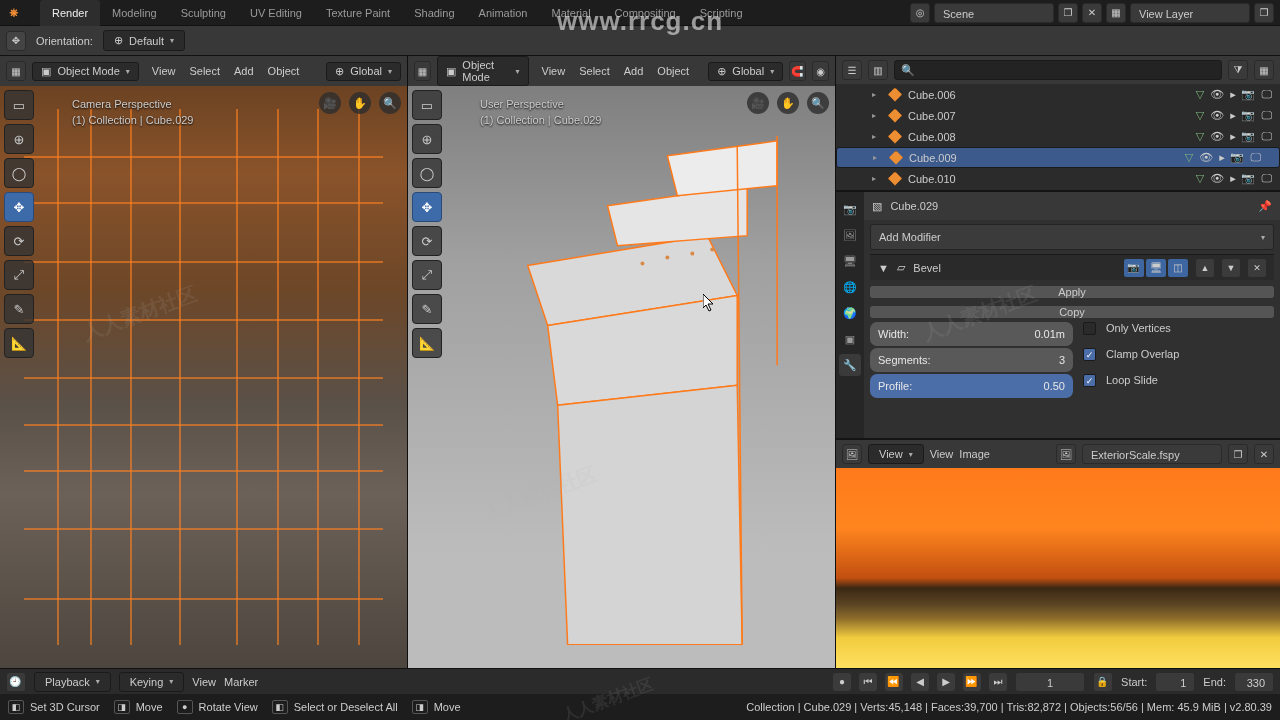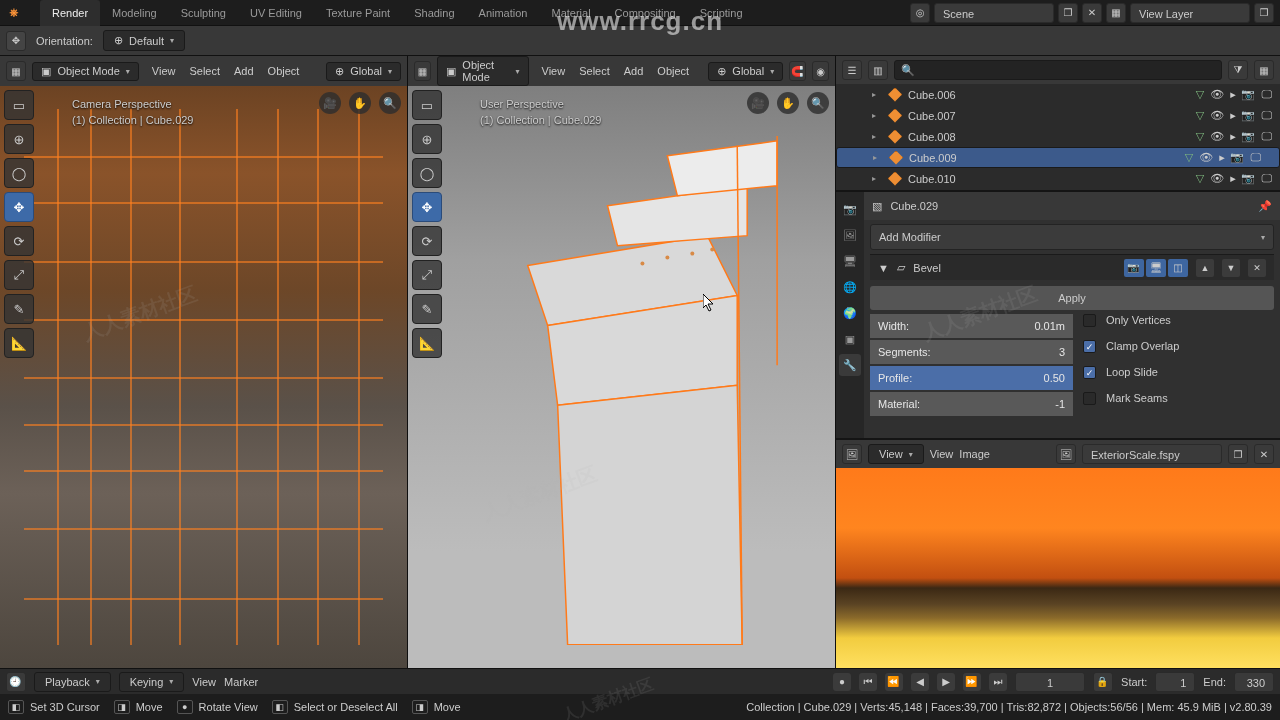--- a/index.html
+++ b/index.html
@@ -78,24 +78,24 @@
 .proptabs { width:28px; background:#262626; display:flex; flex-direction:column; align-items:center; padding-top:6px; gap:4px; }
 .ptab { width:22px; height:22px; border-radius:3px; display:flex; align-items:center; justify-content:center; color:#9a9a9a; }
 .ptab.active { background:#3a3a3a; color:#eee; }
 .propbody { flex:1; display:flex; flex-direction:column; }
 .crumb { height:28px; background:#383838; display:flex; align-items:center; gap:8px; padding:0 8px; }
 .addmod { height:26px; background:#3b3b3b; border:1px solid #232323; margin:4px 6px; border-radius:3px; display:flex; align-items:center; padding:0 8px; }
 .modhdr { height:26px; background:#2a2a2a; display:flex; align-items:center; gap:8px; padding:0 8px; margin:0 6px; border-top:1px solid #1a1a1a; }
 .modhdr .pill { display:flex; gap:2px; }
 .modhdr .pill .pb { width:20px; height:18px; background:#3e66a0; border-radius:2px; display:flex; align-items:center; justify-content:center; font-size:10px; }
 .modhdr .up,.modhdr .dn,.modhdr .cl { width:18px; height:18px; background:#3b3b3b; border-radius:2px; display:flex; align-items:center; justify-content:center; font-size:9px; }
-.btnrow { display:flex; gap:8px; padding:6px 6px 4px; }
+.btnrow { display:flex; gap:8px; padding:6px 6px 4px;flex-direction:column; }
 .bigbtn { flex:1; height:24px; background:#555; border-radius:3px; display:flex; align-items:center; justify-content:center; }
 .param { display:flex; height:24px; margin:0 6px 2px; gap:6px; }
-.pleft { flex:1; background:#595959; border-radius:0; display:flex; align-items:center; padding:0 8px; }
+.pleft { flex:1; background:#595959; border-radius:7px; display:flex; align-items:center; padding:0 8px; }
 .pleft.hl { background:#4b6ea8; }
 .pleft .plabel { flex:1; color:#e6e6e6; }
 .pleft .pval { color:#e6e6e6;text-align:center; }
 .pright { flex:1; display:flex; align-items:flex-start; gap:10px; padding:0 4px; }
 .chk { width:13px; height:13px; border:1px solid #1a1a1a; border-radius:2px; background:#2a2a2a; display:flex; align-items:center; justify-content:center; font-size:9px; }
 .chk.on { background:#4b6ea8; color:#fff; }
 
 
 .imgedit { height:230px; display:flex; flex-direction:column; border-top:2px solid #141414; }
 .imgedit .hdr { height:28px; background:#383838; display:flex; align-items:center; gap:6px; padding:0 6px; }
@@ -406,20 +406,21 @@
             <div class="pb">📷</div>
             <div class="pb">🖥</div>
             <div class="pb">◫</div>
           </div>
           <div class="up">▲</div>
           <div class="dn">▼</div>
           <div class="cl">✕</div>
         </div>
         <div class="btnrow">
           <div class="bigbtn">Apply</div>
+          <div class="bigbtn">Copy</div>
         </div>
         <div id="params">
             <div class="param">
               <div class="pleft">
       <span class="plabel">Width:</span>
       <span class="pval">0.01m</span>
               </div>
     <div class="pright">
       <span class="chk"></span>
       <span>Only Vertices</span>
@@ -438,30 +439,20 @@
             <div class="param">
               <div class="pleft hl">
       <span class="plabel">Profile:</span>
       <span class="pval">0.50</span>
               </div>
     <div class="pright">
       <span class="chk on">✓</span>
       <span>Loop Slide</span>
               </div>
             </div>
-            <div class="param">
-              <div class="pleft">
-      <span class="plabel">Material:</span>
-      <span class="pval">-1</span>
-              </div>
-    <div class="pright">
-      <span class="chk"></span>
-      <span>Mark Seams</span>
-              </div>
-            </div>
           </div>
       </div>
     </div>
 
     <div class="imgedit">
       <div class="hdr">
         <div class="iconbtn">🖼</div>
         <div class="sel">
           <span>View</span>
           <span class="chev">▾</span>

